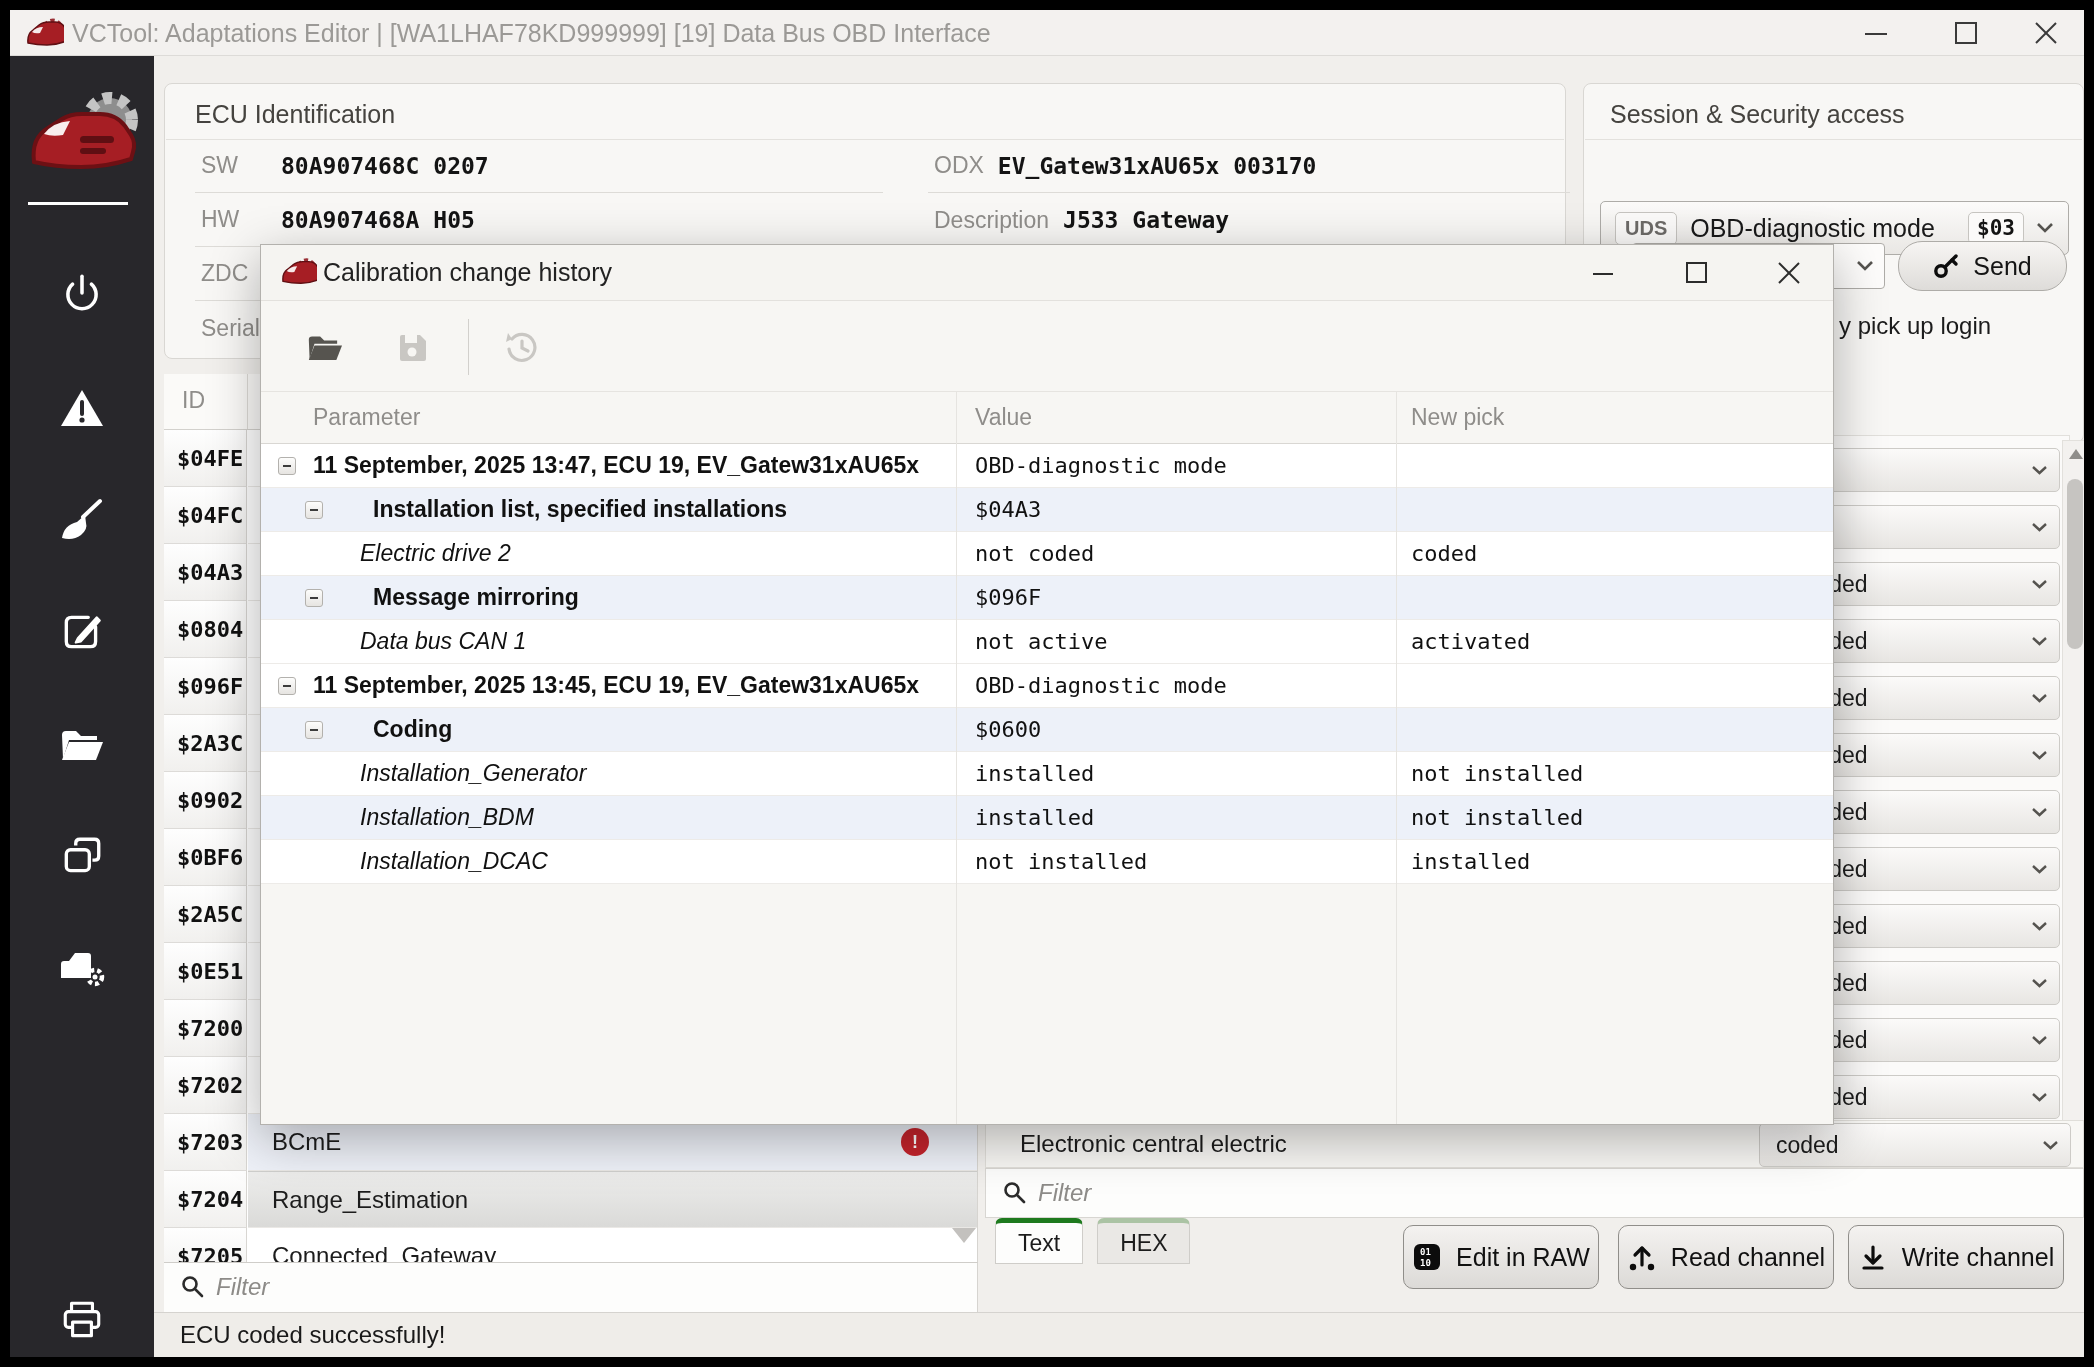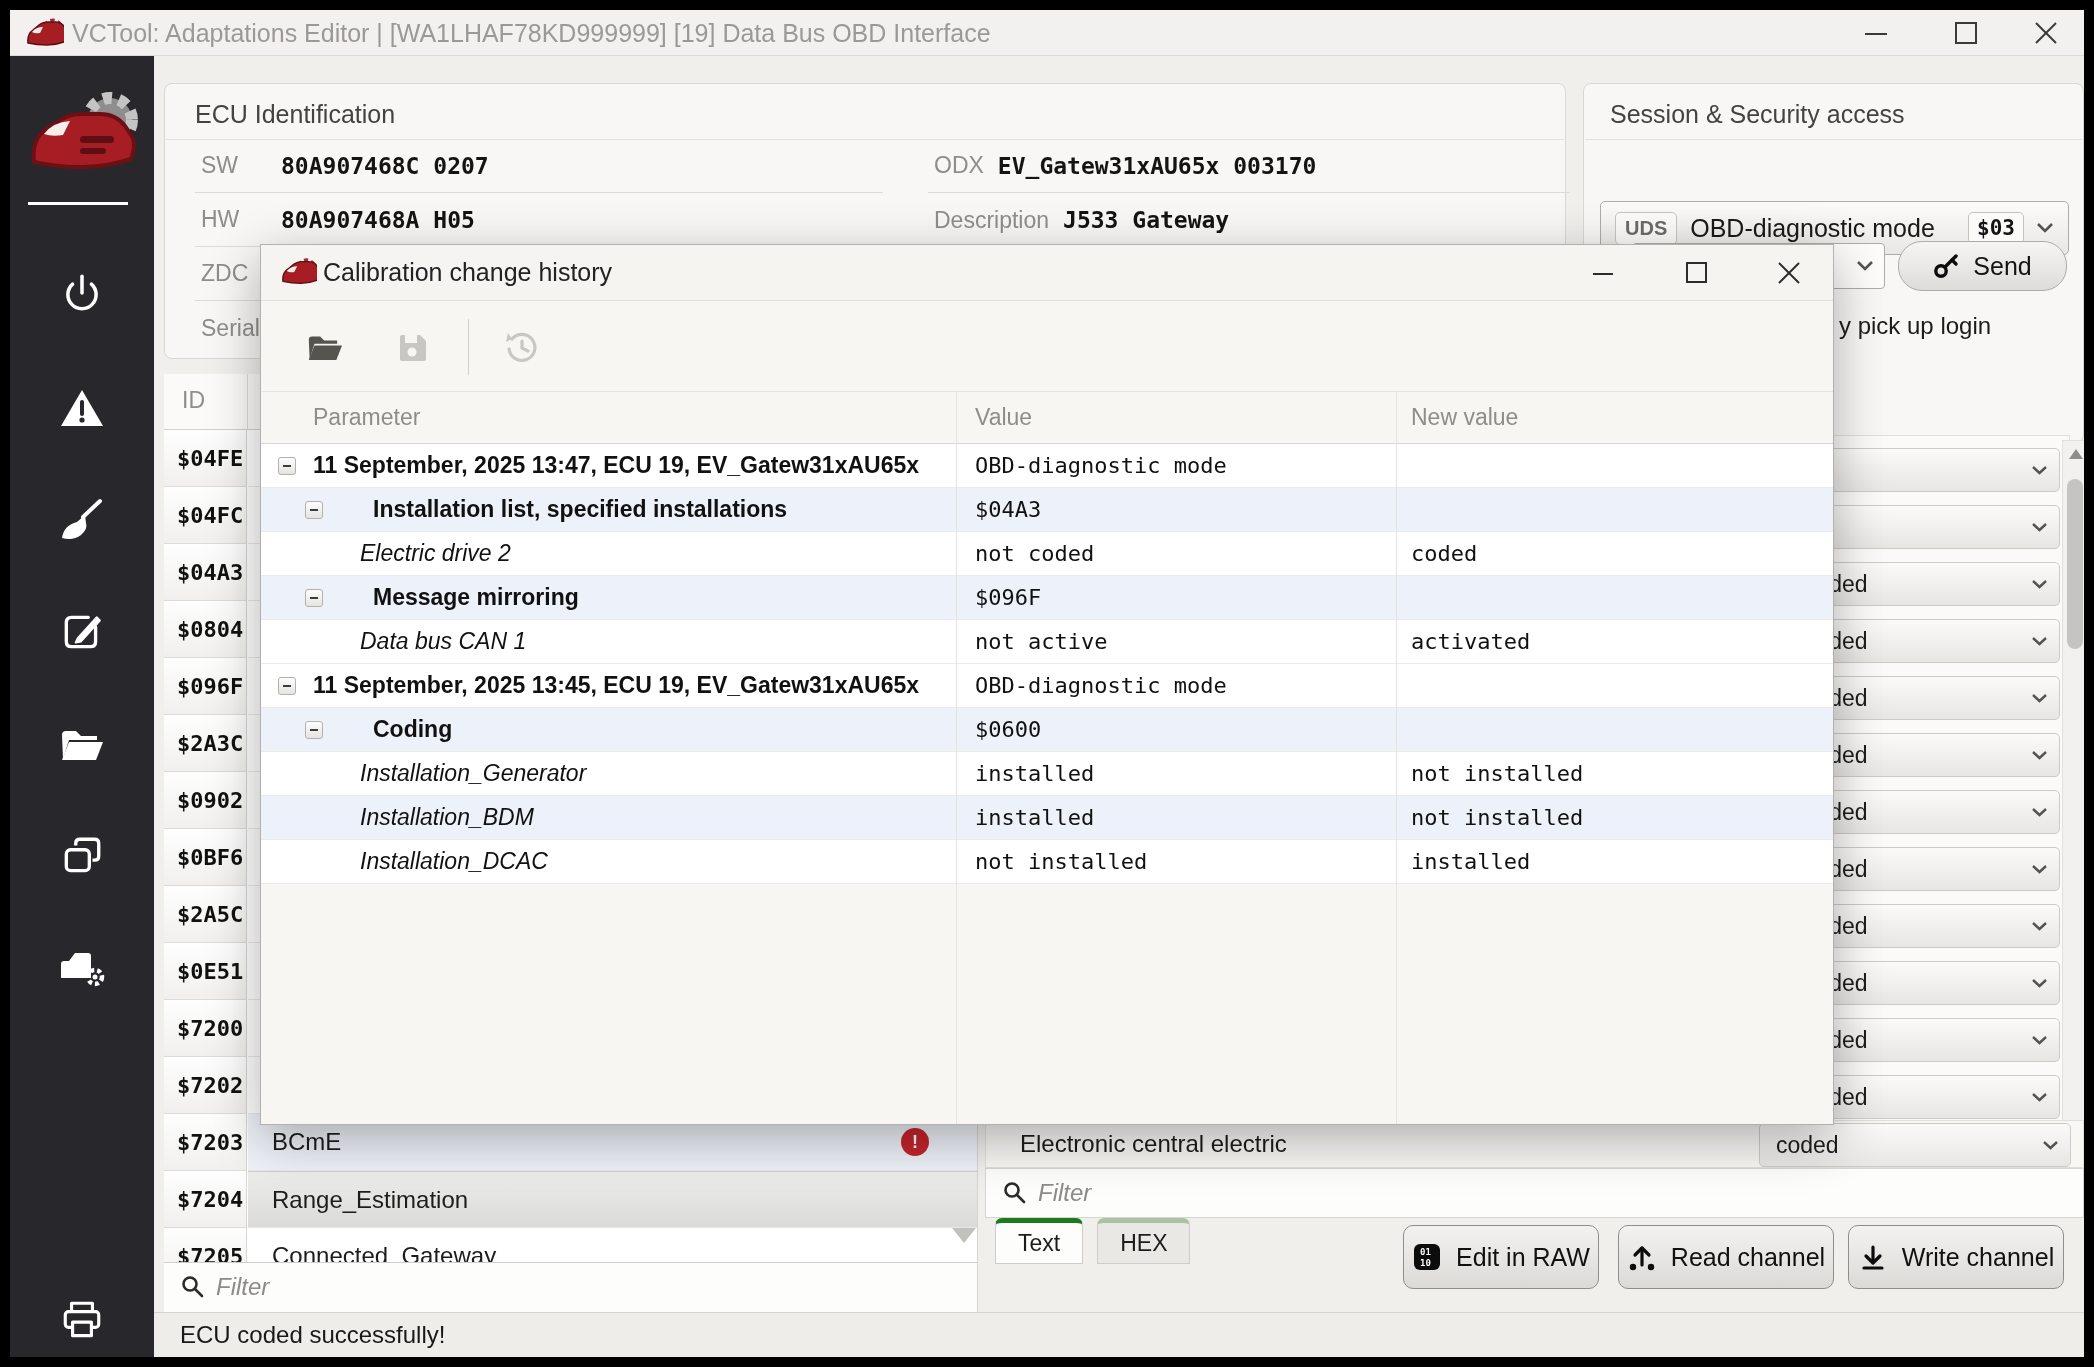--- a/index.html
+++ b/index.html
@@ -574,21 +574,21 @@
           <path d="M8 10 a13 13 0 1 1 -3 10"></path>
           <polyline points="4,4 8,10 2,13" fill="#c9c7c3" stroke="none"></polyline>
           <polyline points="18,12 18,19 24,22"></polyline>
         </svg>
       </div>
     </div>
 
     <div class="dtable-head">
       <span class="dth c1">Parameter</span>
       <span class="dth c2">Value</span>
-      <span class="dth c3">New value</span>
+      <span class="dth c3">New pick</span>
     </div>
 
     <div class="dtable-rows">
 
     <div class="drow lvl0">
           <span class="expander">
               <span class="minus"></span>
             </span>
           <span class="param">11 September, 2025 13:47, ECU 19, EV_Gatew31xAU65x</span>
           <span class="val">OBD-diagnostic mode</span>

